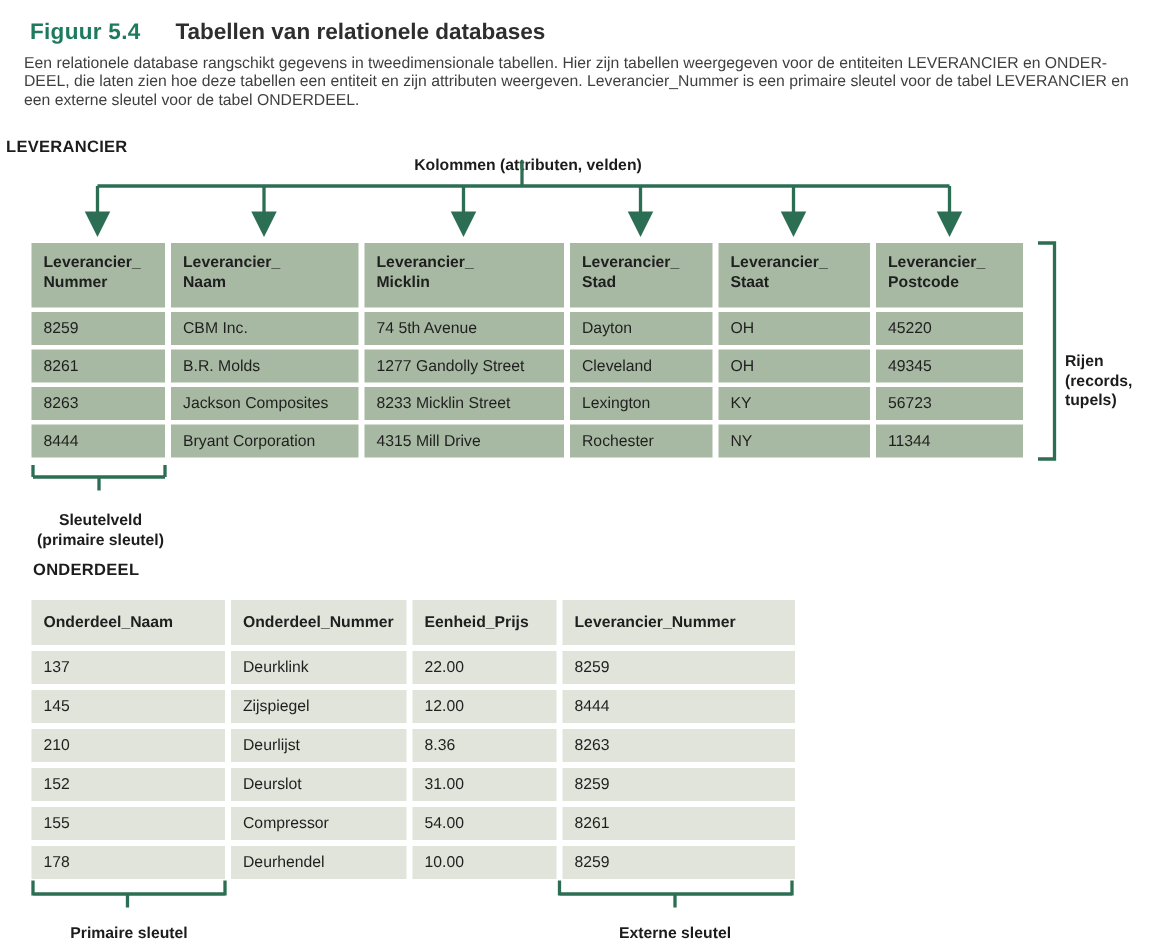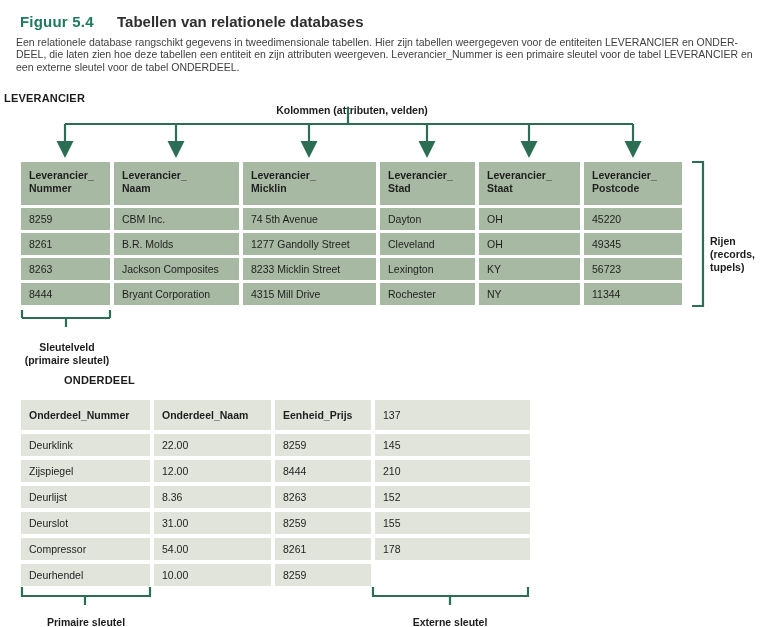--- a/index.html
+++ b/index.html
@@ -129,26 +129,27 @@
   </div>
 
   <svg class="abs" style="left:16px;top:308px;" width="104" height="22">
     <path class="ln" d="M6 2 V10 M6 10 H94 M94 2 V10 M50 10 V19"></path>
   </svg>
   <div class="abs annot center" style="left:1px;top:329px;width:132px;">
     <div>Sleutelveld</div>
     <div>(primaire sleutel)</div>
   </div>
 
-  <div class="abs seclabel" style="left:22px;top:374px;margin-left:42px;">ONDERDEEL</div>
+  <div class="abs seclabel" style="left:22px;top:374px;">ONDERDEEL</div>
 
   <div class="abs grid t2" style="left:21px;top:400px;">
+    <div class="hc2">Onderdeel_Naam</div>
     <div class="hc2">Onderdeel_Nummer</div>
-    <div class="hc2">Onderdeel_Naam</div>
     <div class="hc2">Eenheid_Prijs</div>
+    <div class="hc2">Leverancier_Nummer</div>
 
     <div class="dc c2">137</div>
     <div class="dc c2">Deurklink</div>
     <div class="dc c2">22.00</div>
     <div class="dc c2">8259</div>
 
     <div class="dc c2">145</div>
     <div class="dc c2">Zijspiegel</div>
     <div class="dc c2">12.00</div>
     <div class="dc c2">8444</div>

